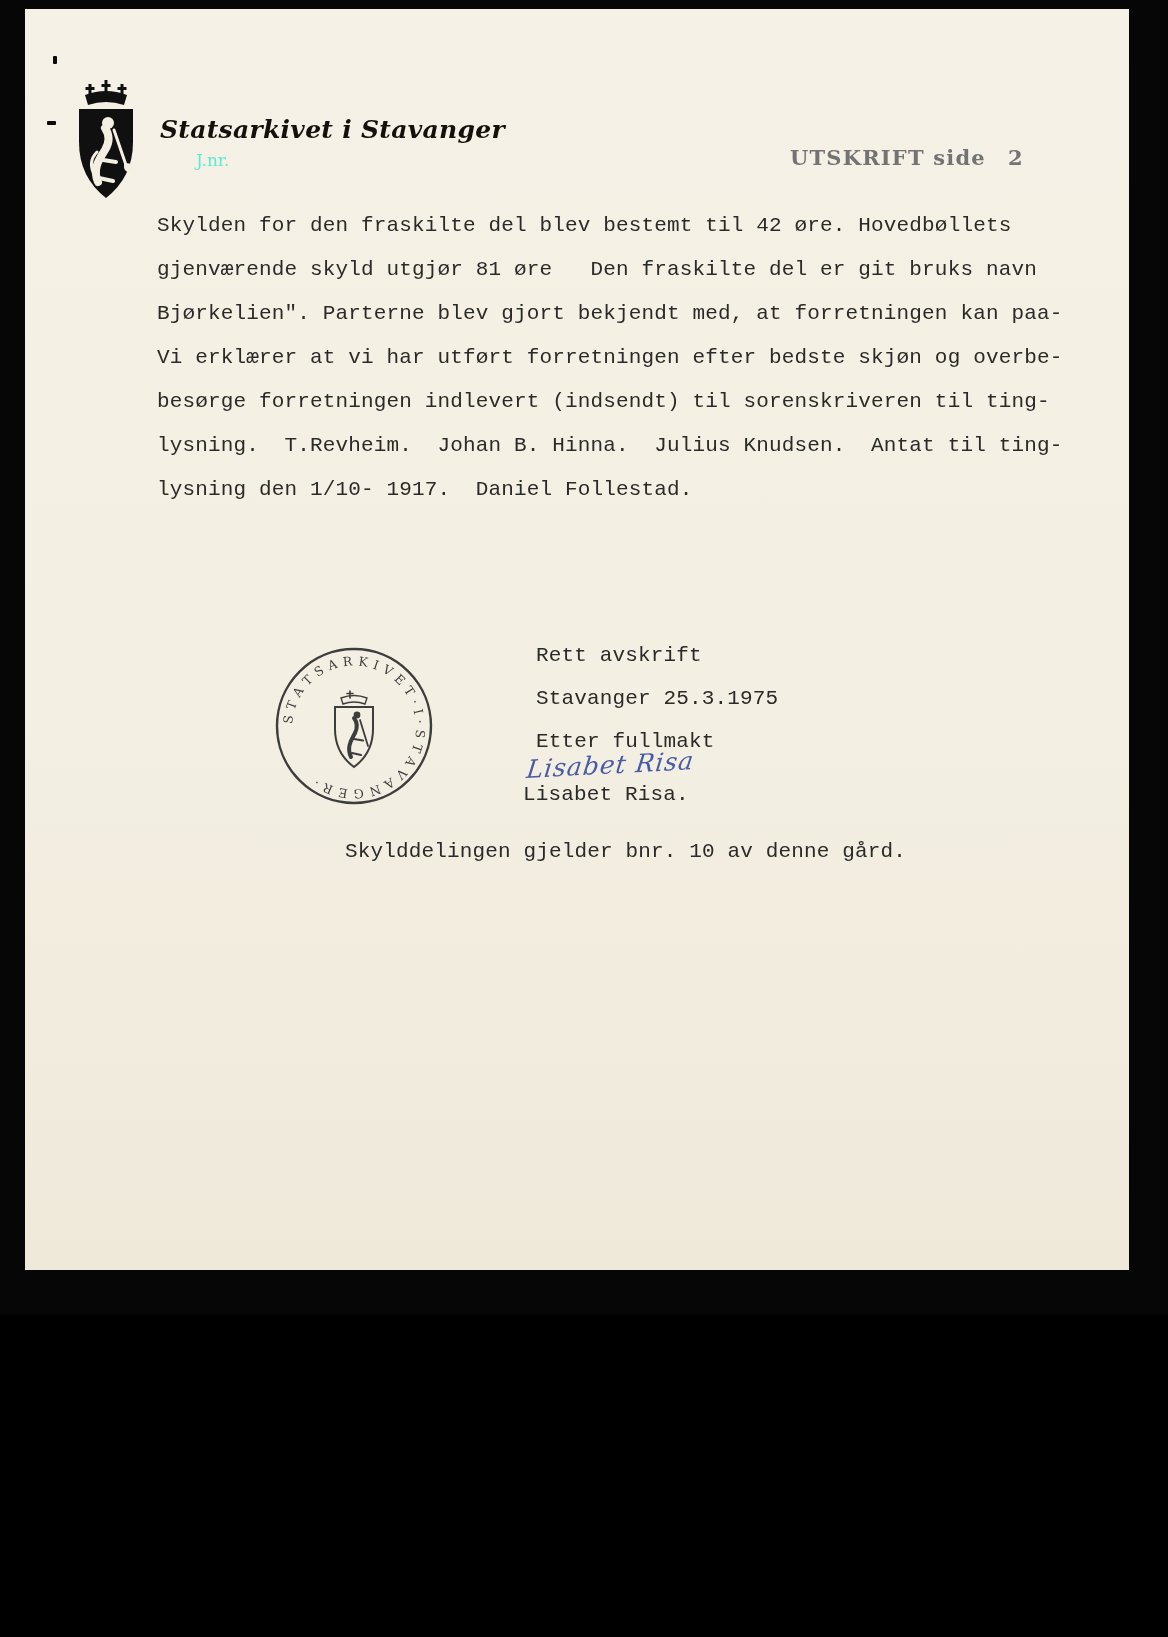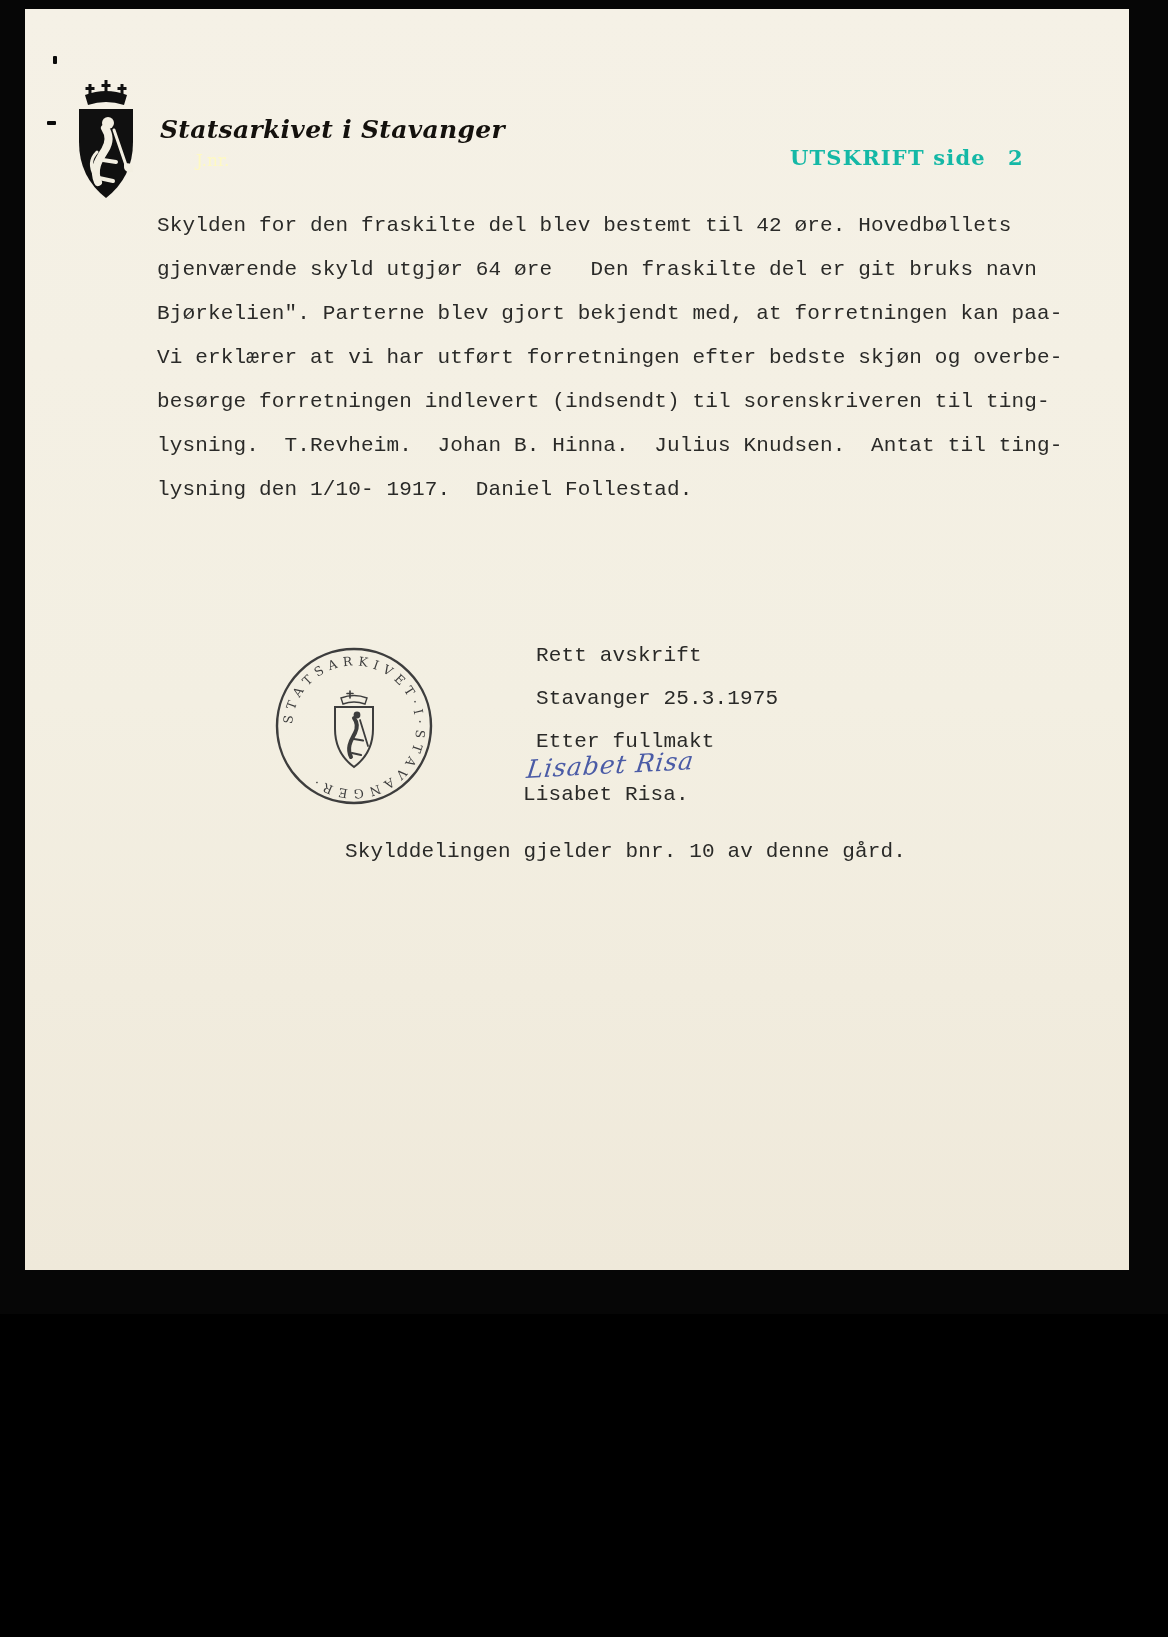--- a/index.html
+++ b/index.html
@@ -16,25 +16,25 @@
   .abs { position:absolute; }
 
   
   .archive-name {
     font-family:"DejaVu Serif", serif;
     font-style:italic; font-weight:bold;
     font-size:25px; color:#14110d; letter-spacing:0.3px;
   }
   .jnr {
     font-family:"DejaVu Serif", serif;
-    font-size:17px; color:#fef9c3;
+    font-size:17px; color:#5eead4;
   }
   .utskrift {
     font-family:"DejaVu Serif", serif; font-weight:bold;
-    font-size:21px; color:#14b8a6; letter-spacing:1.2px;
+    font-size:21px; color:#737373; letter-spacing:1.2px;
   }
   .utskrift .pagenum { margin-left:22px; }
 
   
   .typew {
     font-family:"Liberation Mono", monospace;
     font-size:21px; letter-spacing:0.15px;
     color:#2a2a28; white-space:pre;
   }
   .body-lines .line { height:44px; }
@@ -84,21 +84,21 @@
   </svg>
 
   <div class="abs archive-name" style="left:160px; top:115px;">Statsarkivet i Stavanger</div>
   <div class="abs jnr" style="left:196px; top:150px;">J.nr.</div>
   <div class="abs utskrift" style="left:790px; top:145px;">
     <span>UTSKRIFT side</span><span class="pagenum">2</span>
   </div>
 
   <div class="abs body-lines" style="left:157px; top:214px;">
     <div class="typew line">Skylden for den fraskilte del blev bestemt til 42 øre. Hovedbøllets</div>
-    <div class="typew line">gjenværende skyld utgjør 64 øre   Den fraskilte del er git bruks navn</div>
+    <div class="typew line">gjenværende skyld utgjør 81 øre   Den fraskilte del er git bruks navn</div>
     <div class="typew line">Bjørkelien". Parterne blev gjort bekjendt med, at forretningen kan paa-</div>
     <div class="typew line">Vi erklærer at vi har utført forretningen efter bedste skjøn og overbe-</div>
     <div class="typew line">besørge forretningen indlevert (indsendt) til sorenskriveren til ting-</div>
     <div class="typew line">lysning.  T.Revheim.  Johan B. Hinna.  Julius Knudsen.  Antat til ting-</div>
     <div class="typew line">lysning den 1/10- 1917.  Daniel Follestad.</div>
   </div>
 
   <svg class="abs seal-svg" style="left:271px; top:643px;" width="166" height="166" viewBox="0 0 166 166">
     <circle cx="83" cy="83" r="77" fill="none" stroke="#3d3d3d" stroke-width="2.4"></circle>
     <defs>

